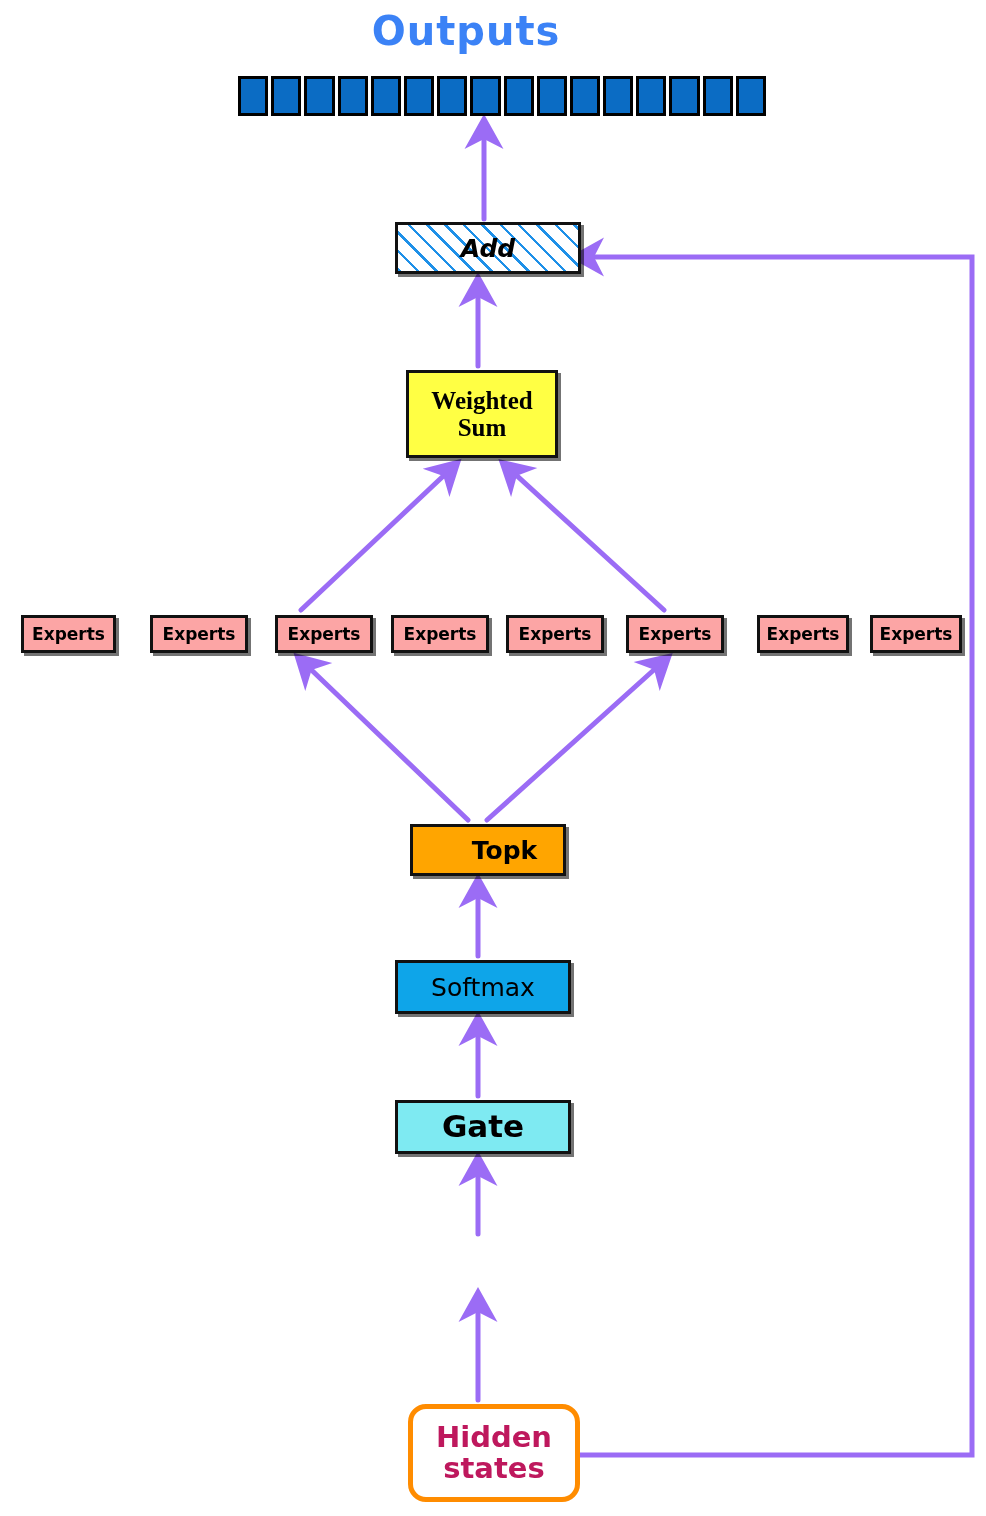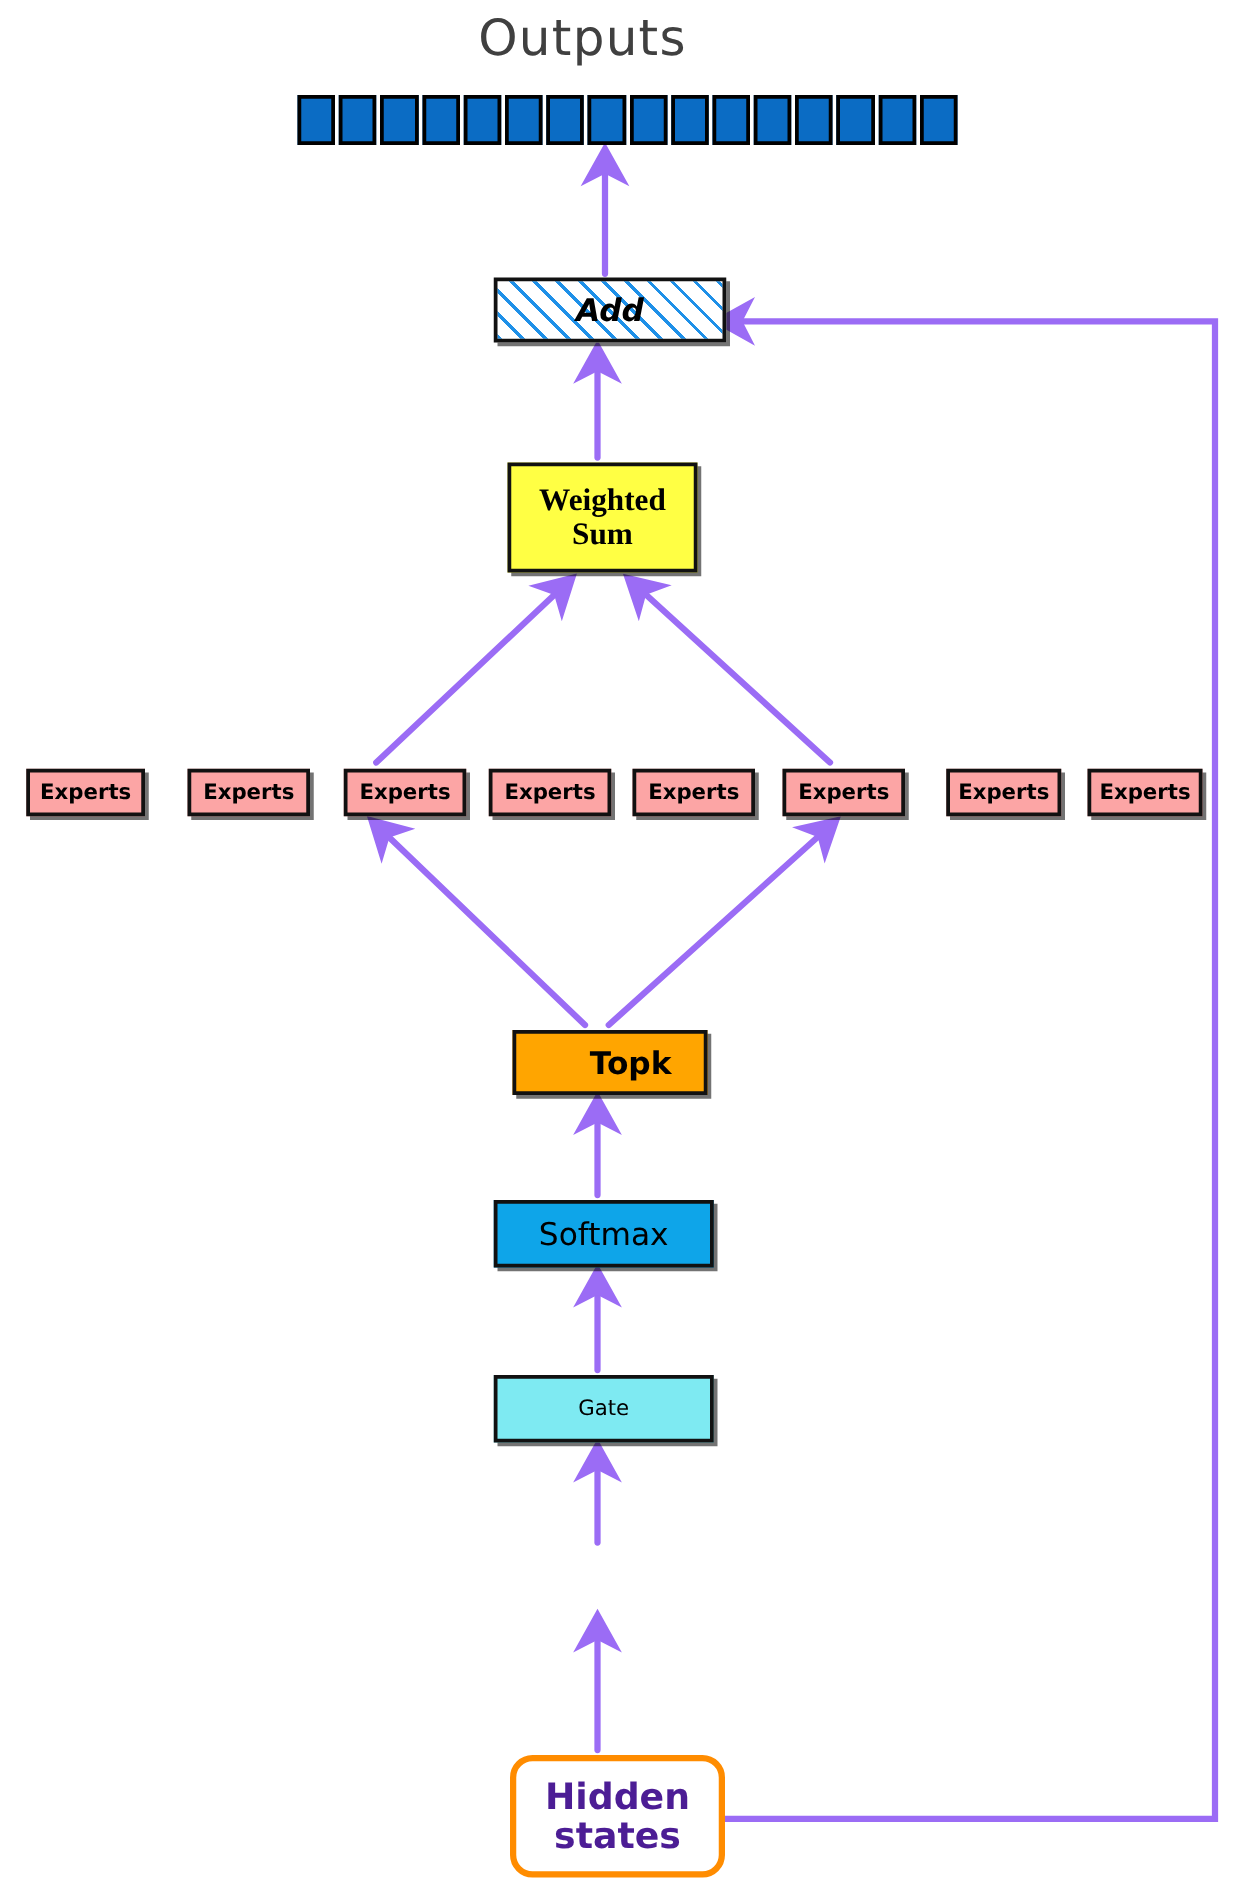--- a/index.html
+++ b/index.html
@@ -43,23 +43,23 @@
     box-shadow: 3px 3px 0 rgba(0,0,0,0.55);
   }
   
   #title {
     position: absolute;
     left: 0;
     top: 8px;
     width: 932px;
     text-align: center;
     font-size: 40px;
-    font-weight: 400;
+    font-weight: 700;
     letter-spacing: 1px;
-    color: #404040;
+    color: #3b82f6;
     font-family: "DejaVu Sans", sans-serif;
     z-index: 3;
   }
   
   #outputs-strip {
     position: absolute;
     left: 238px;
     top: 76px;
     width: 528px;
     height: 40px;
@@ -102,33 +102,33 @@
     font-size: 25px; font-weight: 600; padding-left: 33px;
   }
   #node-softmax {
     left: 383px; top: 960px; width: 176px; height: 54px;
     background: #0ea5e9;
     font-size: 25px; font-weight: 400;
   }
   #node-gate {
     left: 383px; top: 1100px; width: 176px; height: 54px;
     background: #7eeaf2;
-    font-size: 17px; font-weight: 400;
+    font-size: 31px; font-weight: 700;
   }
   #node-rmsnorm {
     left: 398px; top: 1238px; width: 156px; height: 52px;
     background: #ff7eb0;
     font-size: 24px; font-weight: 600;
   }
   #node-hidden-states {
     left: 396px; top: 1404px; width: 172px; height: 98px;
     background: #ffffff;
     border: 5px solid #ff8c00;
     border-radius: 18px;
-    color: #4c1d95;
+    color: #be185d;
     font-size: 29px; font-weight: 700;
     flex-direction: column;
   }
   .stack-line { display: block; }
 </style>
 </head>
 <body>
 
 <div id="canvas">
 

